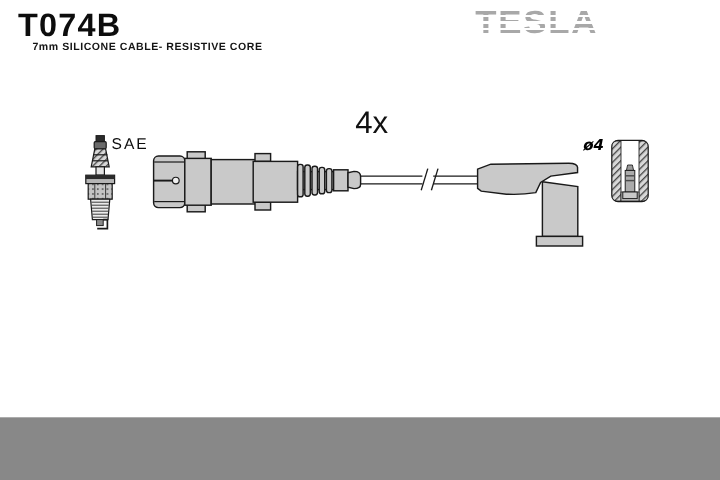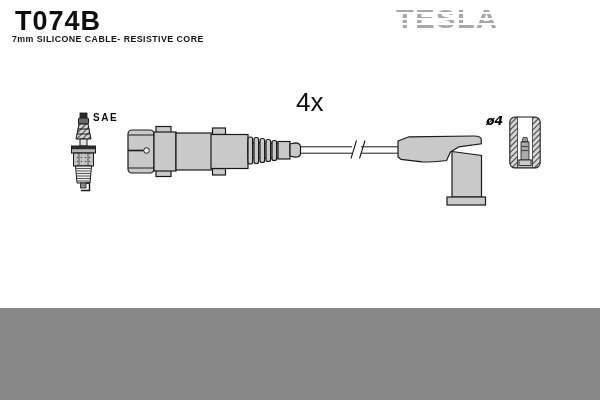--- a/index.html
+++ b/index.html
@@ -1,31 +1,31 @@
 <!DOCTYPE html>
 <html style="--line: #1a1a1a; --fill-gray: #c9c9c9; --logo-gray: #a8a8a8; --background: #ffffff;"><head>
 <meta charset="utf-8">
 <style>
   :root{
     --line:#1a1a1a; --fill-gray:#c9c9c9; --logo-gray:#a8a8a8; --background:#ffffff;
   }
   html,body{margin:0;padding:0;background:#888;}
   .canvas{
-    position:relative; width:600px; height:308px; background:var(--background);
+    position:relative; width:600px; height:348px; background:var(--background);
     overflow:hidden; font-family:"Liberation Sans", sans-serif;
   }
   .abs{position:absolute; white-space:nowrap;}
   .pn{left:15px; top:6px; font-size:27px; font-weight:bold; letter-spacing:1px; color:#0d0d0d;}
-  .sub{left:12px; top:34px; font-size:8.8px; letter-spacing:0.45px; color:#151515; font-weight:bold;}
+  .sub{left:27px; top:34px; font-size:8.8px; letter-spacing:0.45px; color:#151515; font-weight:bold;}
   .logo{left:396px; top:3px; height:32px;}
   .logo span{font-size:29px; font-weight:bold; letter-spacing:1.5px; color:var(--logo-gray);
              transform:scaleY(0.92); display:inline-block;}
   .logo .stripes{content:""; position:absolute; inset:0; display:block;
       background:repeating-linear-gradient(180deg, rgba(255,255,255,0) 0 3.6px, var(--background) 3.6px 5.6px);}
-  .sae{left:93px; top:112px; font-size:10px; font-weight:bold; letter-spacing:1.6px; color:#0d0d0d;}
+  .sae{left:93px; top:112px; font-size:13px; font-weight:normal; letter-spacing:1.6px; color:#0d0d0d;}
   .qty{left:296px; top:87px; font-size:26px; font-weight:400; color:#111;}
   .dia{left:486px; top:113px; font-size:12.5px; font-weight:bold; font-style:italic;
        font-family:"DejaVu Sans", sans-serif; color:#000000;}
   svg .g{fill:var(--fill-gray); stroke:var(--line); stroke-width:1.2;}
   svg .ln{stroke:var(--line); fill:none; stroke-width:1;}
   svg .thin{stroke:#333; fill:none; stroke-width:0.8;}
 </style>
 </head>
 <body>
 

